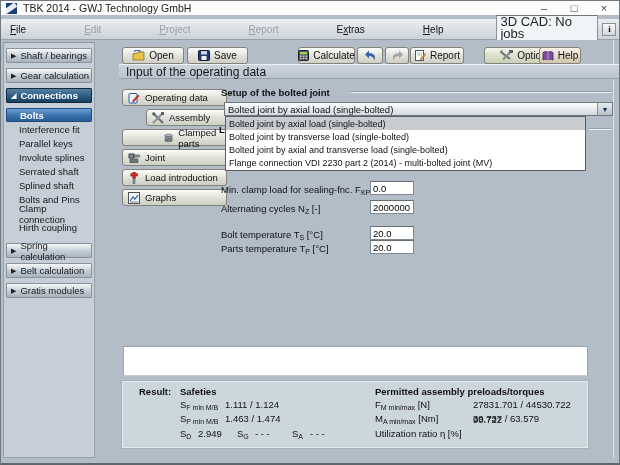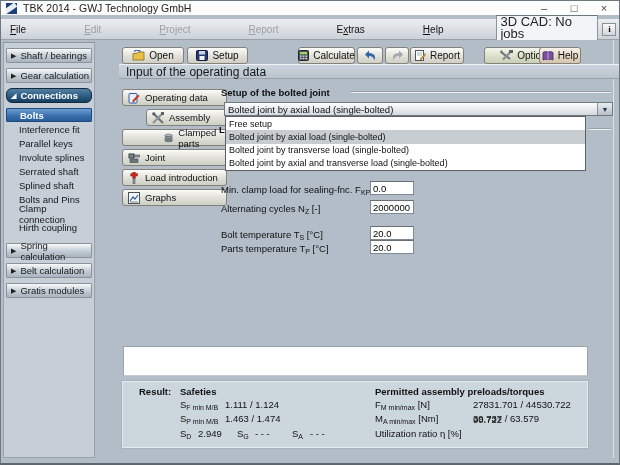--- a/index.html
+++ b/index.html
@@ -38,21 +38,21 @@
   .serverlabel { font-size:9.5px; margin-left:4px; }
 
   
   .sidebar { position:absolute; left:2px; top:41px; width:92px; height:416px;
              background:#c6cfd7; border:1px solid #99a2ab; border-top-color:#8d959e; padding-top:3px; }
   .shdr { height:15px; margin:2px 2px 5px 2px; border:1px solid #8a939c; border-radius:1px;
           background:linear-gradient(#f7f9fa,#c2ccd4 55%,#aab4be);
           display:flex; align-items:center; padding-left:4px; font-size:9.5px; color:#16191c; }
   .shdr .mk { font-size:7px; margin-right:4px; color:#222; }
   .shdr.expanded { background:linear-gradient(#56809f,#2b5c85 55%,#173e5e); color:#fff; font-weight:bold;
-                   border-color:#10293d;border-radius:6px; }
+                   border-color:#10293d; }
   .shdr.expanded .mk { color:#fff; }
   .sitem { height:13px; margin:0 2px 1px 2px; display:flex; align-items:center; padding-left:13px;
            font-size:9.5px; color:#14171a; }
   .sitem.selected { background:linear-gradient(#6d9fd2,#3a70ad 55%,#2a5c98); color:#fff; font-weight:bold;
                     border:1px solid #1e4a7e; border-radius:1px; height:14px; }
   .sgap { height:6px; }
 
   
   .main { position:absolute; left:118px; top:39px; width:500px; height:418px; background:#b3bdc7; }
   .main-rightline { position:absolute; top:0; bottom:0; left:494px; width:1px; background:#d9e1e8; }
@@ -182,21 +182,21 @@
           <path d="M2 1.5c2-1.5 5-1.5 6.5 0" fill="none" stroke="#2a5a9a" stroke-width="1.2"></path>
         </svg>
       <span>Open</span>
     </div>
     <div class="btn" style="left:68px; top:7px; width:61px;">
       <svg class="icon" width="12" height="11" viewBox="0 0 12 11">
           <rect x="0.5" y="0.5" width="11" height="10" rx="1" fill="#253a74" stroke="#101c3c"></rect>
           <rect x="3" y="1" width="6" height="3.5" fill="#cdd6e4"></rect>
           <rect x="3.5" y="6" width="5" height="4" fill="#f2f2f2"></rect>
         </svg>
-      <span>Setup</span>
+      <span>Save</span>
     </div>
     <div class="btn" style="left:179px; top:7px; width:57px;">
       <svg class="icon" width="11" height="11" viewBox="0 0 11 11">
           <rect x="0.5" y="0.5" width="10" height="10" rx="1" fill="#4c525a" stroke="#23272c"></rect>
           <rect x="2" y="2" width="7" height="2.3" fill="#9fd468"></rect>
           <g fill="#d8dce2">
             <rect x="2" y="5.5" width="1.6" height="1.4"></rect>
             <rect x="4.7" y="5.5" width="1.6" height="1.4"></rect>
             <rect x="7.4" y="5.5" width="1.6" height="1.4"></rect>
             <rect x="2" y="7.8" width="1.6" height="1.4"></rect>
@@ -299,24 +299,24 @@
 
     <div class="grouptitle" style="left:100px; top:84px; z-index:1;">L</div>
     <div class="etchline" style="left:470px; right:8px; top:88px; z-index:1;"></div>
 
     <div class="combo">
       <span class="combo-text">Bolted joint by axial load (single-bolted)</span>
       <span class="combo-arrow">▼</span>
     </div>
 
     <div class="popup">
-      <div class="opt">Free setup</div>
       <div class="opt hl">Bolted joint by axial load (single-bolted)</div>
       <div class="opt">Bolted joint by transverse load (single-bolted)</div>
       <div class="opt">Bolted joint by axial and transverse load (single-bolted)</div>
+      <div class="opt">Flange connection VDI 2230 part 2 (2014) - multi-bolted joint (MV)</div>
     </div>
 
     <div class="fieldlabel" style="top:144px;"><span>Min. clamp load for sealing-fnc. F</span><span class="sub">KP</span><span> [N]</span></div>
     <input class="field" style="top: 141px;" value="0.0">
 
     <div class="fieldlabel" style="top:163px;"><span>Alternating cycles N</span><span class="sub">Z</span><span> [-]</span></div>
     <input class="field" style="top: 160px;" value="2000000">
 
     <div class="fieldlabel" style="top:189px;"><span>Bolt temperature T</span><span class="sub">S</span><span> [°C]</span></div>
     <input class="field" style="top: 186px;" value="20.0">

